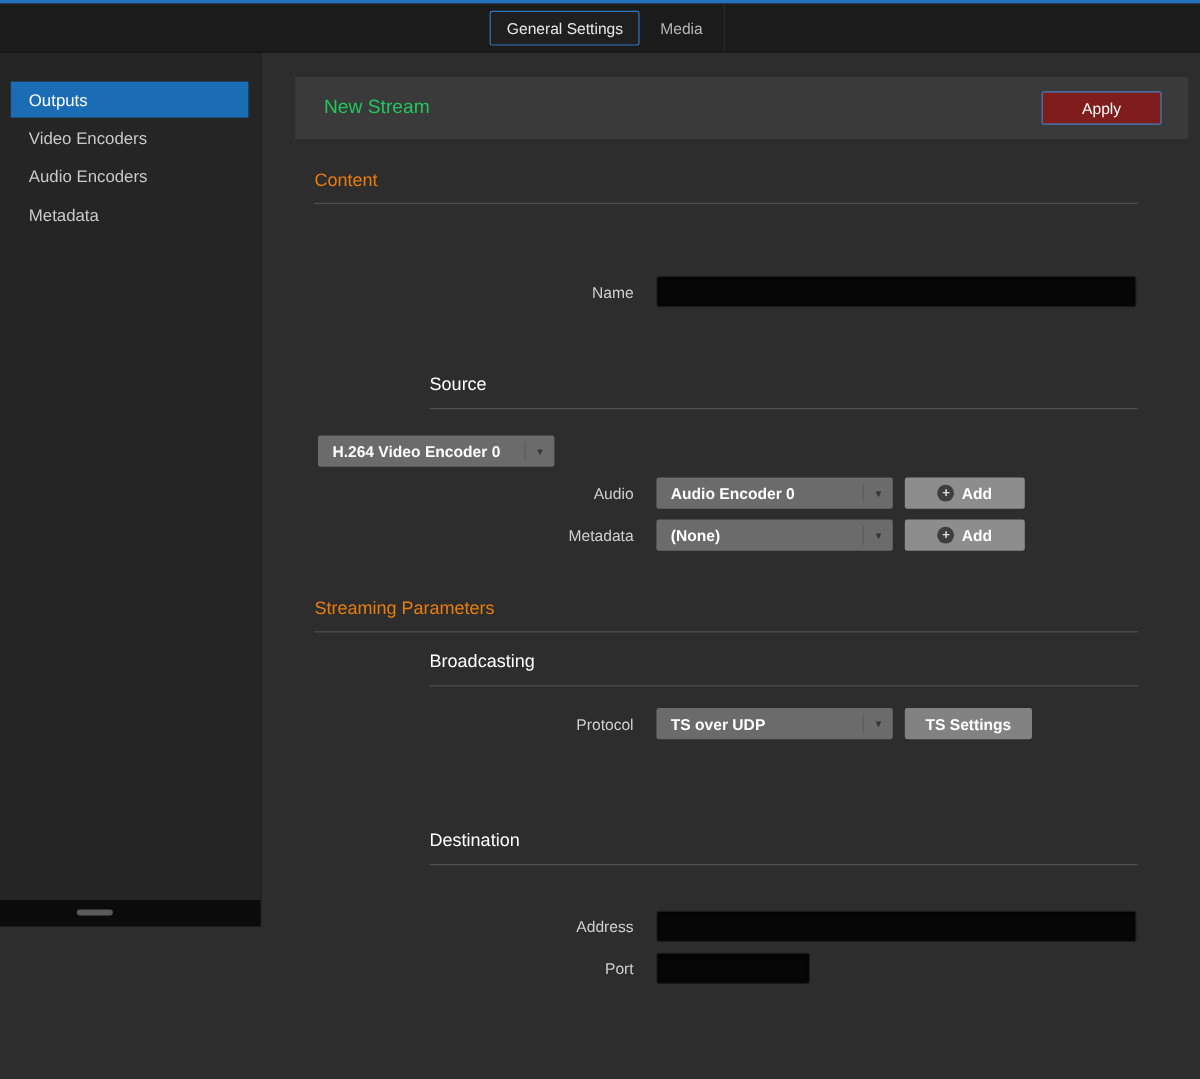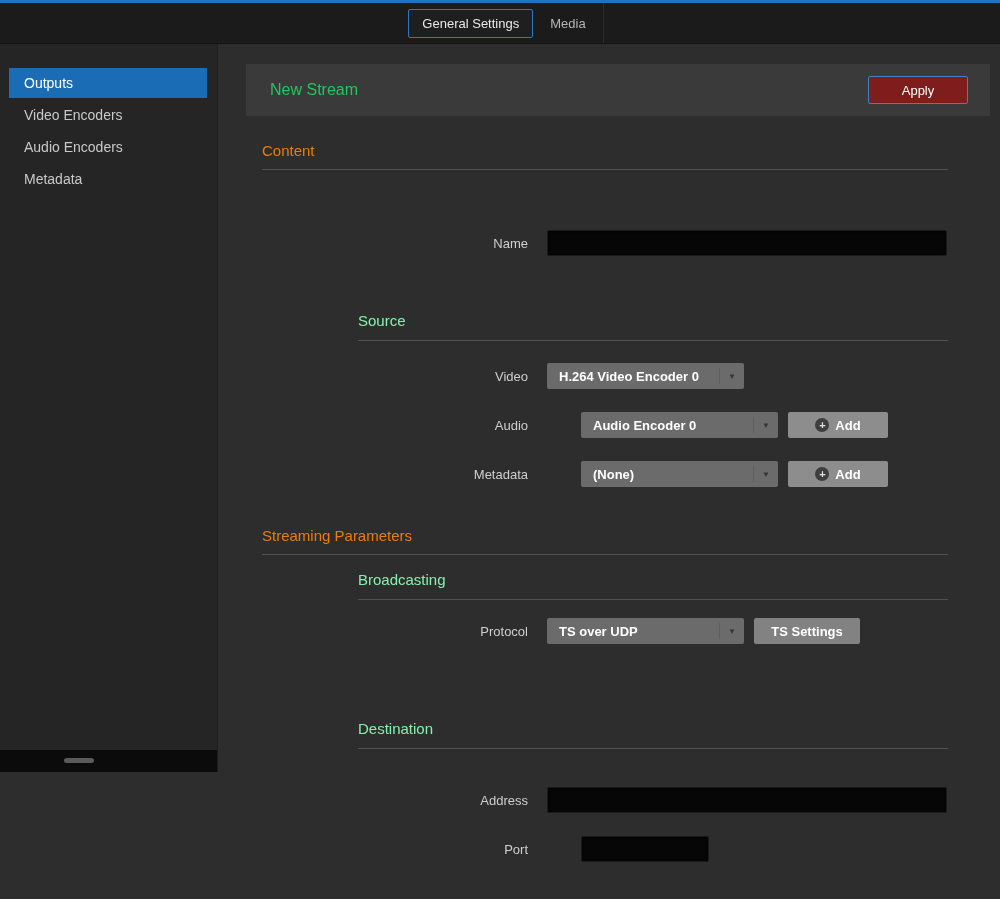--- a/index.html
+++ b/index.html
@@ -55,21 +55,21 @@
   .apply-btn {
     margin-left:auto; margin-right:22px;
     width:100px; height:28px;
     background:#7f1d1d; border:1px solid #3c82c4; border-radius:2px;
     color:#ffffff; font-size:13px; cursor:pointer;
     font-family:"Liberation Sans", sans-serif;
   }
   .section-title { margin:26px 0 0 16px; color:#e87d0f; font-size:15px; line-height:18px; }
   .section-rule { height:1px; background:#505050; width:686px; margin:9px 0 0 16px; }
   .subsection { margin-left:112px; }
-  .sub-title { color:#86efac; font-size:15px; line-height:18px; }
+  .sub-title { color:#ffffff; font-size:15px; line-height:18px; }
   .sub-rule { height:1px; background:#505050; width:590px; margin-top:10px; }
   .form-row { display:flex; align-items:center; }
   .form-label { flex:0 0 282px; text-align:right; color:#cfcfcf; font-size:13px; }
   .form-field { margin-left:19px; display:flex; align-items:center; }
   .text-input {
     width:400px; height:26px;
     background:#060606; border:1px solid #1a1a1a; border-radius:2px;
     color:#dddddd; padding:0 8px; font-size:13px;
     box-shadow:inset 0 1px 3px rgba(0,0,0,0.85);
     font-family:"Liberation Sans", sans-serif;
@@ -96,21 +96,21 @@
   .plus-icon {
     width:14px; height:14px; border-radius:50%;
     background:#3e3e3e; color:#e0e0e0;
     font-size:11px; line-height:14px; text-align:center;
     font-weight:bold; margin-right:6px;
   }
   .ts-btn { width:106px; margin-left:10px; background:#828282; }
   .mt-name { margin-top:60px; }
   .mt-source { margin-top:56px; }
   .mt-video { margin-top:22px; }
-  .mt-row { margin-top:23px;gap:34px; }
+  .mt-row { margin-top:9px; }
   .mt-streaming { margin-top:40px; }
   .mt-broadcast { margin-top:16px; }
   .mt-protocol { margin-top:18px; }
   .mt-destination { margin-top:76px; }
   .mt-address { margin-top:38px; }
 </style>
 </head>
 <body>
 
 <div class="top-accent"></div>
@@ -149,21 +149,20 @@
         <input class="text-input" type="text" value="" style="">
       </div>
     </div>
 
     <div class="subsection mt-source">
       <div class="sub-title">Source</div>
       <div class="sub-rule"></div>
     </div>
 
     <div class="form-row mt-video">
-      <div class="form-label">Video</div>
       <div class="form-field">
         <div class="dropdown">
           <span class="dd-value">H.264 Video Encoder 0</span>
           <span class="caret">▼</span>
         </div>
       </div>
     </div>
 
     <div class="form-row mt-row">
       <div class="form-label">Audio</div>

